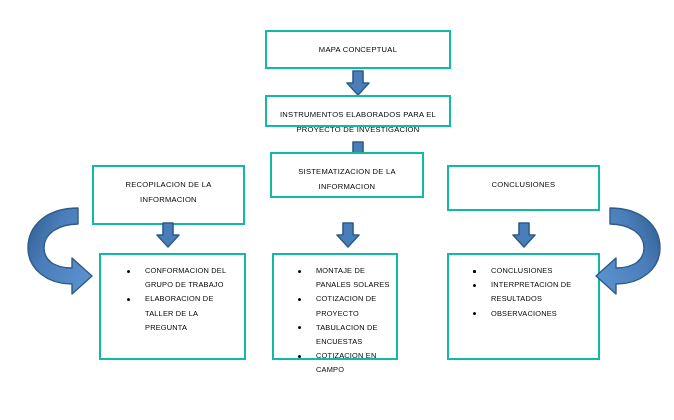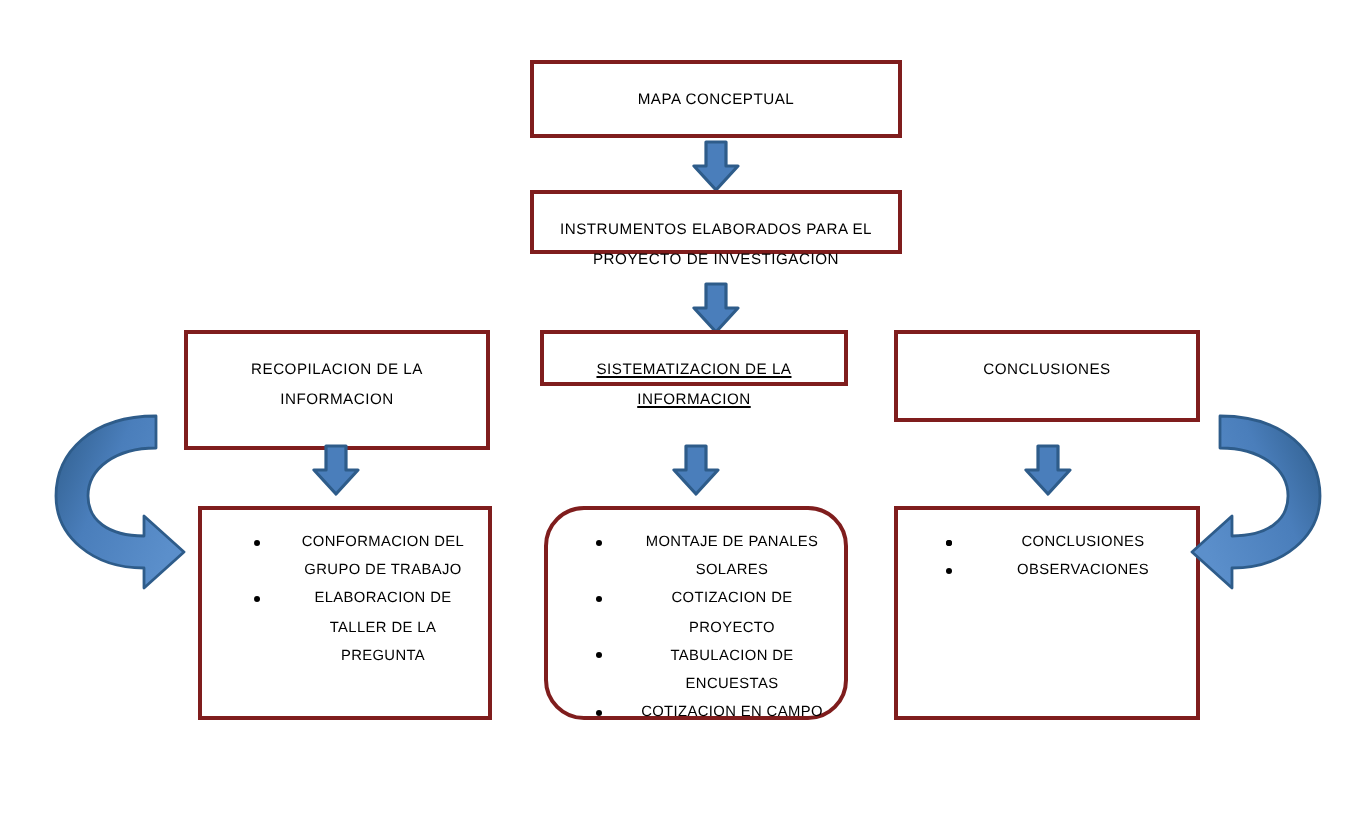--- a/index.html
+++ b/index.html
@@ -16,21 +16,21 @@
     width: 674px;
     height: 420px;
     background: #ffffff;
     overflow: hidden;
   }
 
   
   .node {
     position: absolute;
     box-sizing: border-box;
-    border: 2px solid #7f1d1d;
+    border: 2px solid #14b8a6;
     background: #ffffff;
     color: #000000;
   }
   .node-title {
     display: flex;
     align-items: flex-start;
     justify-content: center;
     text-align: center;
     padding-top: 10px;
   }
@@ -41,34 +41,33 @@
     font-weight: 400;
     white-space: pre-line;
   }
 
   
   #box-mapa        { left: 265px; top: 30px;  width: 186px; height: 39px; }
   #box-instrumentos{ left: 265px; top: 95px;  width: 186px; height: 32px; }
 
   
   #box-recopilacion   { left: 92px;  top: 165px; width: 153px; height: 60px; }
-  #box-sistematizacion{ left: 270px; top: 165px; width: 154px; height: 28px; text-decoration: underline; }
+  #box-sistematizacion{ left: 270px; top: 152px; width: 154px; height: 46px; }
   #box-conclusiones   { left: 447px; top: 165px; width: 153px; height: 46px; }
 
   
   #box-list-1 { left: 99px;  top: 253px; width: 147px; height: 107px; }
-  #box-list-2 { left: 272px; top: 253px; width: 152px; height: 107px; border-radius: 20px; }
+  #box-list-2 { left: 272px; top: 253px; width: 126px; height: 107px; }
   #box-list-3 { left: 447px; top: 253px; width: 153px; height: 107px; }
 
   
   ul.bullets {
     list-style: none;
     margin: 0;
     padding: 9px 6px 0 0;
-    text-align: center;
   }
   ul.bullets li {
     position: relative;
     font-size: 7.4px;
     line-height: 14.2px;
     letter-spacing: 0.2px;
     padding-left: 44px;
     margin: 0 0 0 0;
     color: #000000;
   }
@@ -198,20 +197,24 @@
   </div>
 
   <div class="node" id="box-list-3">
     <ul class="bullets">
       <li>
         <span class="dot"></span>
       </li>
       <li>
         <span class="dot"></span>
         <span>CONCLUSIONES</span>
+      </li>
+      <li>
+        <span class="dot"></span>
+        <span>INTERPRETACION DE RESULTADOS</span>
       </li>
       <li>
         <span class="dot"></span>
         <span>OBSERVACIONES</span>
       </li>
     </ul>
   </div>
 
   <div class="arrow-curve" id="arr-left">
     <svg viewBox="0 0 80 100" width="80" height="100" aria-hidden="true">

